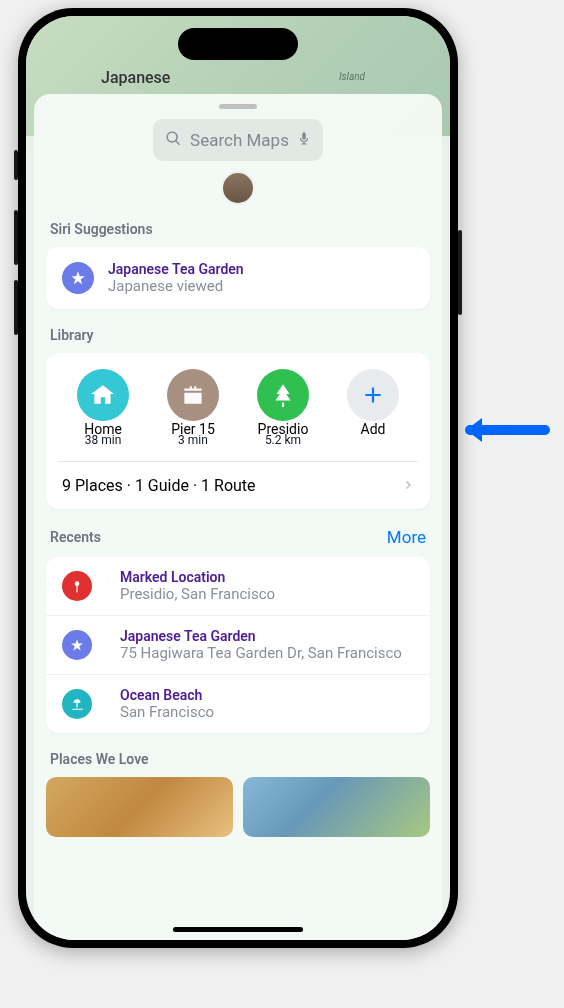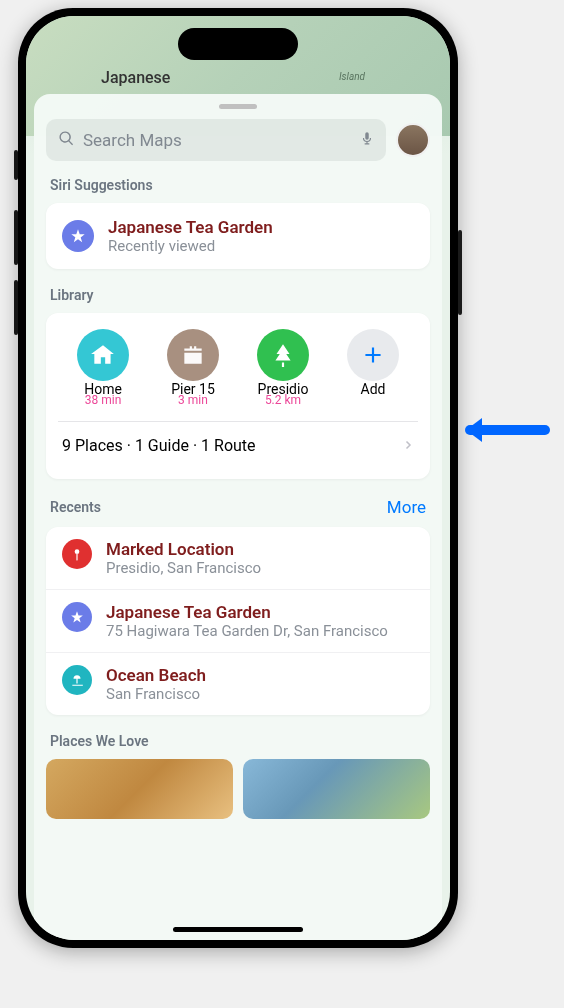--- a/index.html
+++ b/index.html
@@ -143,20 +143,21 @@
       background: #c0c0c0;
       border-radius: 3px;
       margin: 2px auto 10px;
     }
     
     .search-row {
       display: flex;
       align-items: center;
       gap: 10px;
       margin-bottom: 16px;
+      flex-direction: column;
     }
     
     .search-field {
       flex: 1;
       display: flex;
       align-items: center;
       background: rgba(200, 210, 205, 0.4);
       border-radius: 10px;
       padding: 10px 12px;
       gap: 8px;
@@ -223,23 +224,23 @@
     }
     
     .star-badge svg { width: 16px; height: 16px; }
     
     .item-text {
       flex: 1;
       min-width: 0;
     }
     
     .item-title {
-      font-size: 17px;
+      font-size: 14px;
       font-weight: 600;
-      color: #7f1d1d;
+      color: #4c1d95;
       white-space: nowrap;
       overflow: hidden;
       text-overflow: ellipsis;
     }
     
     .item-subtitle {
       font-size: 15px;
       color: #8a9098;
       white-space: nowrap;
       overflow: hidden;
@@ -279,43 +280,43 @@
     
     .lib-circle svg { width: 26px; height: 26px; }
     
     .lib-label {
       font-size: 14px;
       color: #000;
     }
     
     .lib-sub {
       font-size: 12px;
-      color: #ec4899;
+      color: #0f172a;
       margin-top: -4px;
     }
     
     .library-summary {
       border-top: 1px solid #e5e5e8;
-      padding: 14px 4px 24px;
+      padding: 14px 4px 14px;
       display: flex;
       justify-content: space-between;
       align-items: center;
       font-size: 16px;
       color: #000;
     }
     
     .chevron {
       color: #c0c0c8;
     }
     
     .recent-item {
       display: flex;
-      align-items: flex-start;
+      align-items: center;
       padding: 12px 16px;
-      gap: 14px;
+      gap: 28px;
       border-bottom: 1px solid #f0f0f2;
     }
     
     .recent-item:last-child {
       border-bottom: none;
     }
     
     .pin-badge {
       width: 30px;
       height: 30px;
@@ -458,21 +459,21 @@
 
       <div class="white-card">
         <div class="suggestion-item">
           <div class="star-badge">
             <svg viewBox="0 0 24 24" fill="#fff">
                 <path d="M12 2l2.6 7.5H22l-6 4.6 2.3 7.4L12 17l-6.3 4.5L8 14l-6-4.5h7.4L12 2z"></path>
               </svg>
           </div>
           <div class="item-text">
             <div class="item-title">Japanese Tea Garden</div>
-            <div class="item-subtitle">Recently viewed</div>
+            <div class="item-subtitle">Japanese viewed</div>
           </div>
         </div>
       </div>
 
       <div class="section-header">
         <span>Library</span>
       </div>
 
       <div class="white-card library-card">
         <div class="library-icons">

